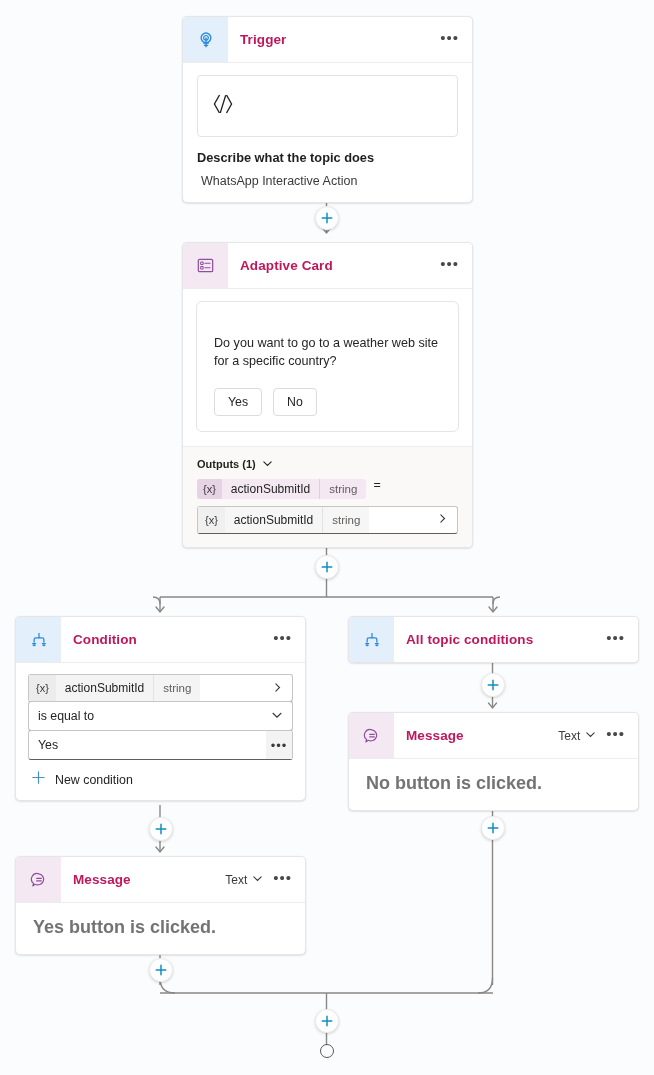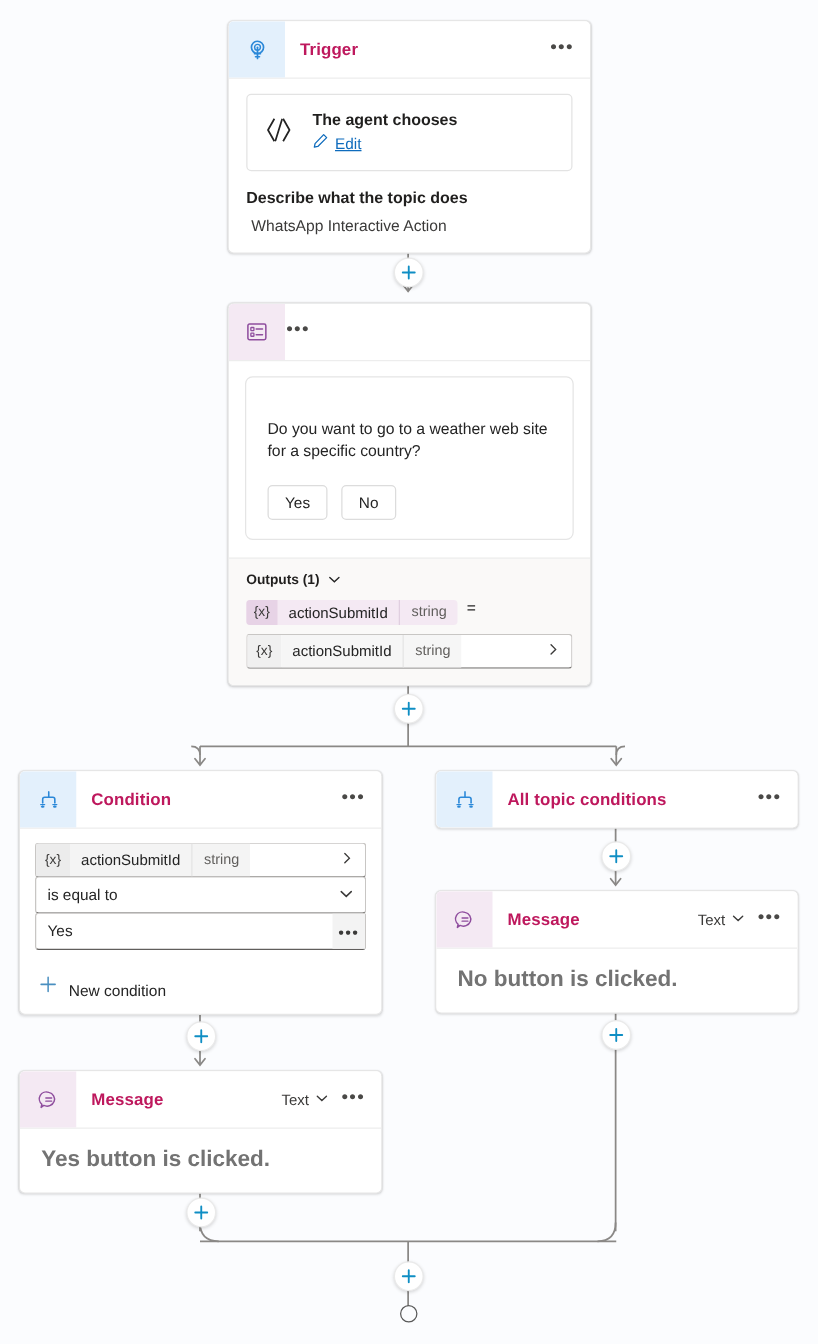--- a/index.html
+++ b/index.html
@@ -111,21 +111,21 @@
     display:flex;align-items:center;height:28px;
     border:1px solid #c8c6c4;border-bottom:1.6px solid #605e5c;border-radius:3px;background:#fff;
     margin-top:-1px;
   }
   .cond-row .txt{font-size:12.3px;color:#242424;padding-left:9px;flex:1;}
   .cond-row .chev{padding-right:9px;color:#3b3a39;font-size:11px;}
   .cond-row .dotsbtn{
     width:26px;align-self:stretch;display:flex;align-items:center;justify-content:center;
     background:#f3f3f3;color:#3b3a39;font-size:13px;letter-spacing:1px;
   }
-  .newcond{display:flex;align-items:flex-end;gap:9px;margin-top:20px;padding-left:3px;}
+  .newcond{display:flex;align-items:center;gap:9px;margin-top:10px;padding-left:3px;}
   .newcond .lbl{font-size:12.4px;color:#242424;}
 
   
   .msgbody{padding:14px 15px 16px 17px;font-size:18px;color:#737373;font-weight:bold;}
 
   
   .plus{
     position:absolute;width:22px;height:22px;border-radius:50%;
     background:#fff;border:1px solid #eaeaea;
     box-shadow:0 1px 3px rgba(0,0,0,.16);
@@ -200,31 +200,20 @@
       </div>
     </div>
     <div class="nbody">
       <div class="agentbox">
         <span>
           <svg width="26" height="26" viewBox="0 0 26 26">
             <path d="M9.5 4 L4.4 13 L9.5 22 M16.5 4 L21.6 13 L16.5 22" fill="none" stroke="#242424" stroke-width="1.4" stroke-linejoin="round"></path>
             <path d="M15.6 4.6 L10.4 21.4" stroke="#242424" stroke-width="1.4" stroke-linecap="round"></path>
           </svg>
         </span>
-        <div class="agenttxt">
-          <div class="l1">The agent chooses</div>
-          <div class="l2">
-            <span>
-              <svg width="13" height="13" viewBox="0 0 14 14">
-                <path d="M9.6 1.8 L12.2 4.4 L4.6 12 L1.6 12.6 L2.2 9.6 Z" fill="none" stroke="#0f6cbd" stroke-width="1.1" stroke-linejoin="round"></path>
-              </svg>
-            </span>
-            <span class="editlink">Edit</span>
-          </div>
-        </div>
       </div>
       <div class="describe">Describe what the topic does</div>
       <div class="desc-val">WhatsApp Interactive Action</div>
     </div>
   </div>
 
   <div class="plus" style="left:315px;top:206px;">
     <svg width="12" height="12" viewBox="0 0 12 12">
         <path d="M6 1.2 V10.8 M1.2 6 H10.8" stroke="#0f8ec4" stroke-width="1.5" stroke-linecap="round"></path>
       </svg>
@@ -233,20 +222,21 @@
   <div class="node" style="left:182px;top:242px;width:289px;">
     <div class="nhead">
       <div class="ibox purple">
         <svg width="17" height="17" viewBox="0 0 18 18">
           <rect x="1.4" y="2.4" width="15.2" height="13.2" rx="1.4" fill="none" stroke="#8f4e9e" stroke-width="1.3"></rect>
           <rect x="3.9" y="5.3" width="2.6" height="2.6" rx="0.5" fill="none" stroke="#8f4e9e" stroke-width="1.1"></rect>
           <rect x="3.9" y="10.1" width="2.6" height="2.6" rx="0.5" fill="none" stroke="#8f4e9e" stroke-width="1.1"></rect>
           <path d="M8.4 6.6 H13.8 M8.4 11.4 H13.8" stroke="#8f4e9e" stroke-width="1.2" stroke-linecap="round"></path>
         </svg>
       </div>
+      <div class="ntitle">Adaptive Card</div>
       <div class="hright">
         <span class="dots">•••</span>
       </div>
     </div>
     <div class="nbody" style="padding:12px 13px 14px 13px;">
       <div class="acard">
         <div class="q">Do you want to go to a weather web site for a specific country?</div>
         <div class="btns">
           <button class="btn">Yes</button>
           <button class="btn">No</button>

